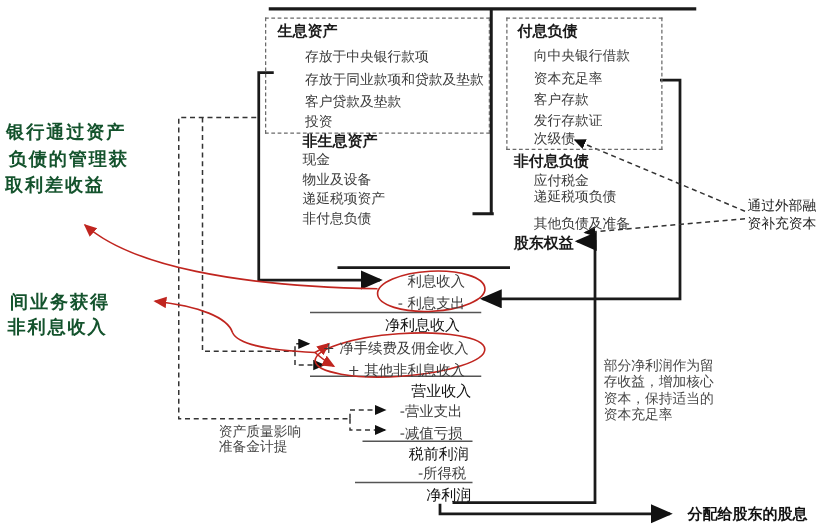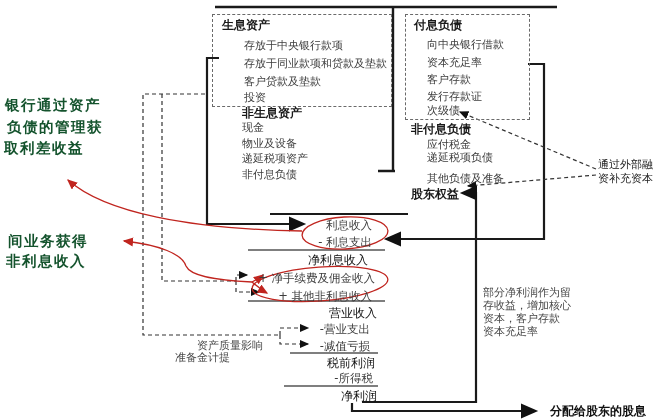--- a/index.html
+++ b/index.html
@@ -110,26 +110,26 @@
   <div class="abs is-row" style="right:287px;top:371px;">-所得税</div>
   <div class="abs is-row is-bold" style="right:283px;top:388px;">净利润</div>
 
   <div class="abs red-note" style="left:5px;top:96px;">银行通过资产</div>
   <div class="abs red-note" style="left:7px;top:118px;">负债的管理获</div>
   <div class="abs red-note" style="left:4px;top:139px;">取利差收益</div>
 
   <div class="abs red-note" style="left:8px;top:232px;">间业务获得</div>
   <div class="abs red-note" style="left:6px;top:252px;">非利息收入</div>
 
-  <div class="abs gray-note" style="left:175px;top:338px;margin-left:22px;">资产质量影响</div>
+  <div class="abs gray-note" style="left:175px;top:338px;">资产质量影响</div>
   <div class="abs gray-note" style="left:175px;top:350px;">准备金计提</div>
 
   <div class="abs gray-note" style="left:598px;top:157px;color:#222;">通过外部融</div>
   <div class="abs gray-note" style="left:598px;top:171px;color:#222;">资补充资本</div>
 
   <div class="abs gray-note" style="left:483px;top:285px;">部分净利润作为留</div>
   <div class="abs gray-note" style="left:483px;top:298px;">存收益，增加核心</div>
-  <div class="abs gray-note" style="left:483px;top:311px;">资本，客户存款</div>
+  <div class="abs gray-note" style="left:483px;top:311px;">资本，保持适当的</div>
   <div class="abs gray-note" style="left:483px;top:324px;">资本充足率</div>
 
   <div class="abs" style="left:550px;top:403px;font-size:12px;font-weight:bold;color:#111;">分配给股东的股息</div>
 
 </div>
 
 </body></html>

